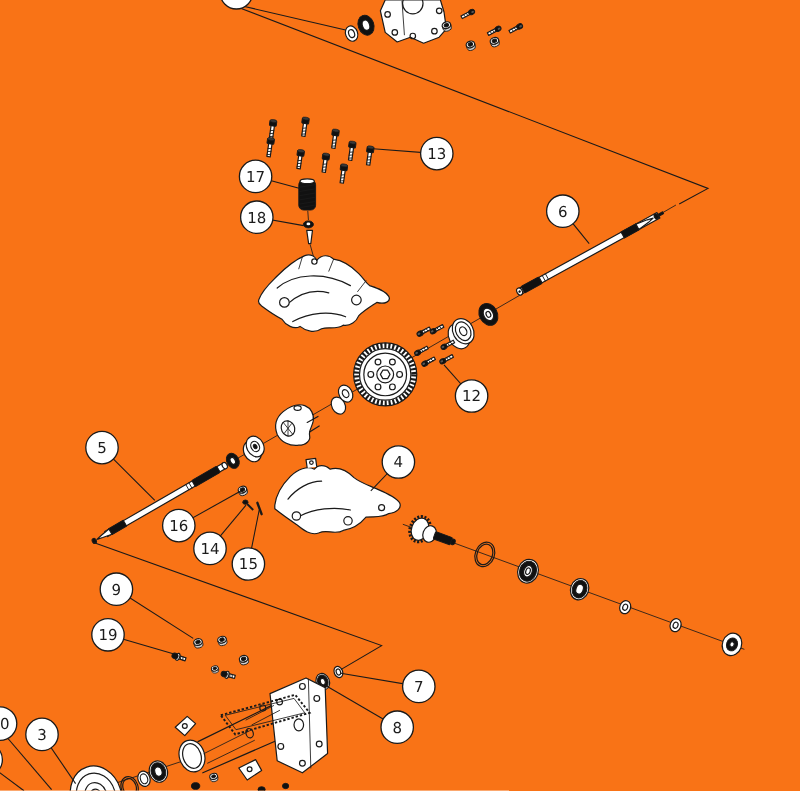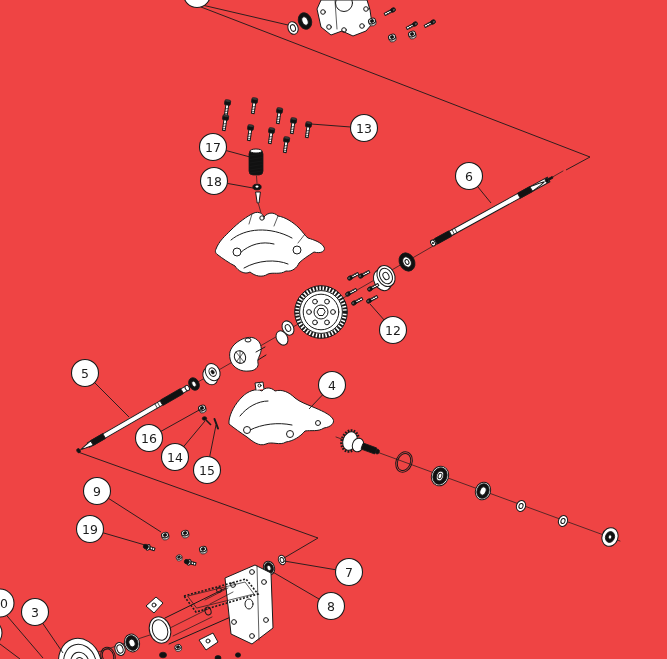--- a/index.html
+++ b/index.html
@@ -1,16 +1,16 @@
 <!DOCTYPE html>
 <html><head>
 <meta charset="utf-8">
 <style>
   html,body{margin:0;padding:0;background:#fff;}
-  .page{position:relative;width:667px;height:659px;background:#ef4444;overflow:hidden;
+  .page{position:relative;width:667px;height:659px;background:#f97316;overflow:hidden;
         font-family:"DejaVu Sans",sans-serif;}
   svg{position:absolute;left:0;top:0;}
   .s  {stroke:#1a1a1a;stroke-width:1;fill:none;stroke-linecap:round;stroke-linejoin:round;}
   .th {stroke:#1a1a1a;stroke-width:0.7;fill:none;stroke-linecap:round;}
   .sw {stroke:#1a1a1a;stroke-width:1;fill:#ffffff;stroke-linejoin:round;}
   .sd {stroke:#1a1a1a;stroke-width:0.8;fill:#111111;stroke-linejoin:round;}
   .ld {stroke:#1a1a1a;stroke-width:0.9;fill:none;}
   .callout circle{fill:#ffffff;stroke:#1a1a1a;stroke-width:1.1;}
   .callout text{font-family:"DejaVu Sans",sans-serif;font-size:12.5px;fill:#1c1c1c;
                 text-anchor:middle;}

